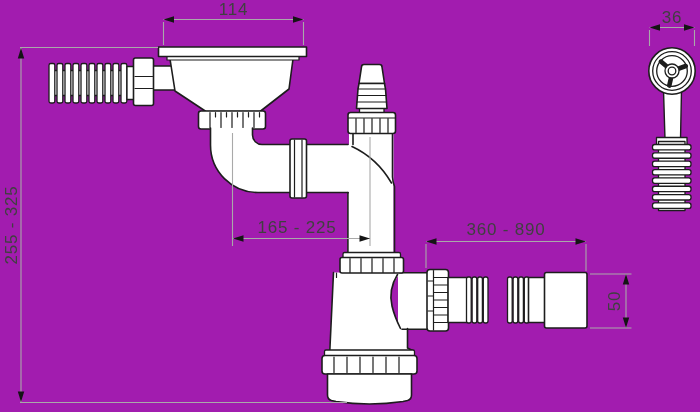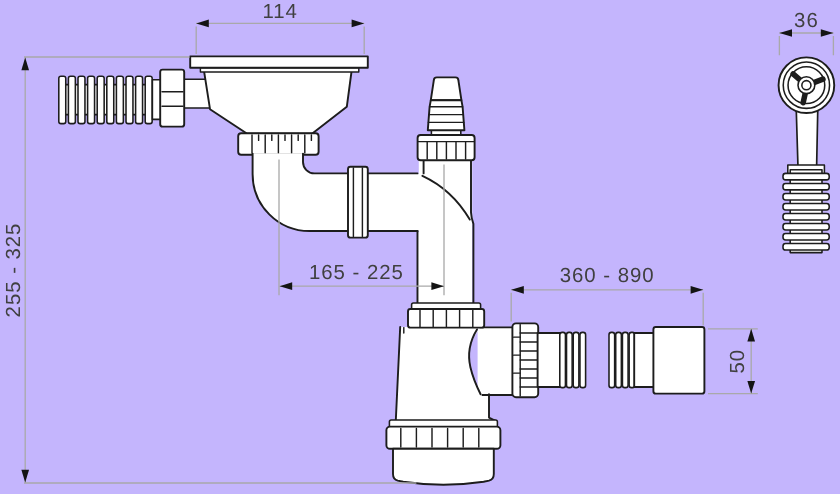--- a/index.html
+++ b/index.html
@@ -1,16 +1,16 @@
 <!DOCTYPE html>
 <html><head>
 <meta charset="utf-8">
 <style>
   html,body{margin:0;padding:0;background:#ffffff;}
-  .stage{position:relative;width:700px;height:412px;background:#c4b5fd;overflow:hidden;}
+  .stage{position:relative;width:700px;height:412px;background:#a21caf;overflow:hidden;}
   svg{display:block;}
   .dim-text{font-family:"Liberation Sans",sans-serif;font-size:17px;letter-spacing:0.8px;fill:#404040;}
 </style>
 </head>
 <body>
 
 <div class="stage">
 <svg width="700" height="412" viewBox="0 0 700 412">
   <g fill="none" stroke="#1d1d1d" stroke-width="1.6" stroke-linejoin="round" stroke-linecap="round">
 

